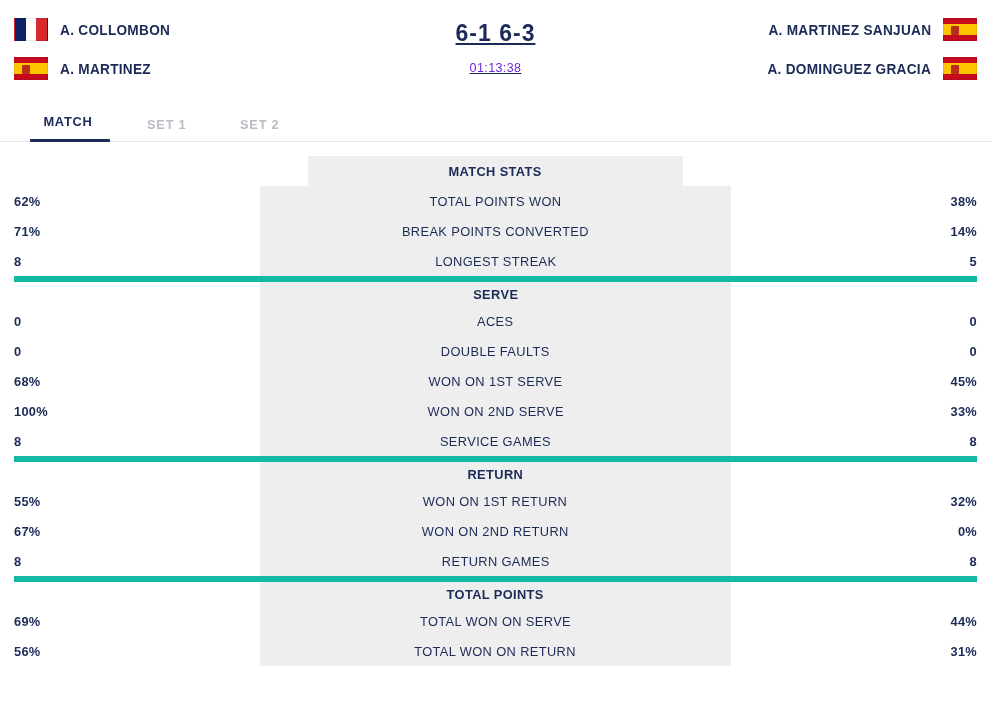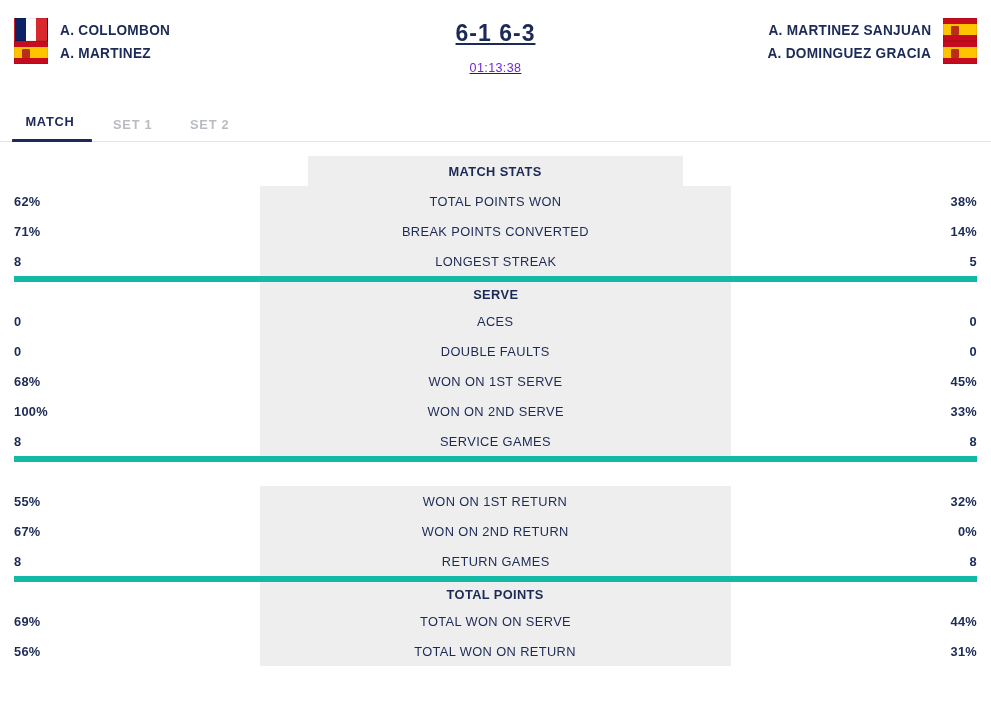--- a/index.html
+++ b/index.html
@@ -23,20 +23,21 @@
   .header {
     display: flex;
     align-items: flex-start;
     padding: 10px 14px 0 14px;
     height: 100px;
   }
   .team {
     width: 380px;
     display: flex;
     flex-direction: column;
+    gap: 16px;
     padding-top: 8px;
   }
   .team.right { align-items: flex-end; justify-content: center; }
   .player-row {
     display: flex;
     align-items: center;
     gap: 12px;
   }
   .player-row.right { flex-direction: row-reverse; }
   .flag {
@@ -99,22 +100,22 @@
     margin-top: 14px;
     font-size: 12.5px;
     color: #6d28d9;
     letter-spacing: 0.4px;
   }
 
   
   .tabs {
     display: flex;
     align-items: flex-end;
-    gap: 0;
-    padding: 0 10px;
+    gap: 16px;
+    padding: 0 28px;
     border-bottom: 1px solid #e3e5ea;
     height: 42px;
   }
   .tab {
     font-size: 13.5px;
     font-weight: bold;
     letter-spacing: 0.8px;
     color: #b9bcc4;
     padding: 0 18px 10px 18px;
     cursor: pointer;
@@ -286,20 +287,23 @@
     <div class="row data">
       <div class="cell-left">8</div>
       <div class="cell-mid">
           <span>SERVICE GAMES</span>
         </div>
       <div class="cell-right">8</div>
     </div>
 
     <div class="row section">
       <div class="cell-left"></div>
+      <div class="cell-mid">
+          <span>RETURN</span>
+        </div>
       <div class="cell-right"></div>
     </div>
     <div class="row data">
       <div class="cell-left">55%</div>
       <div class="cell-mid">
           <span>WON ON 1ST RETURN</span>
         </div>
       <div class="cell-right">32%</div>
     </div>
     <div class="row data">

